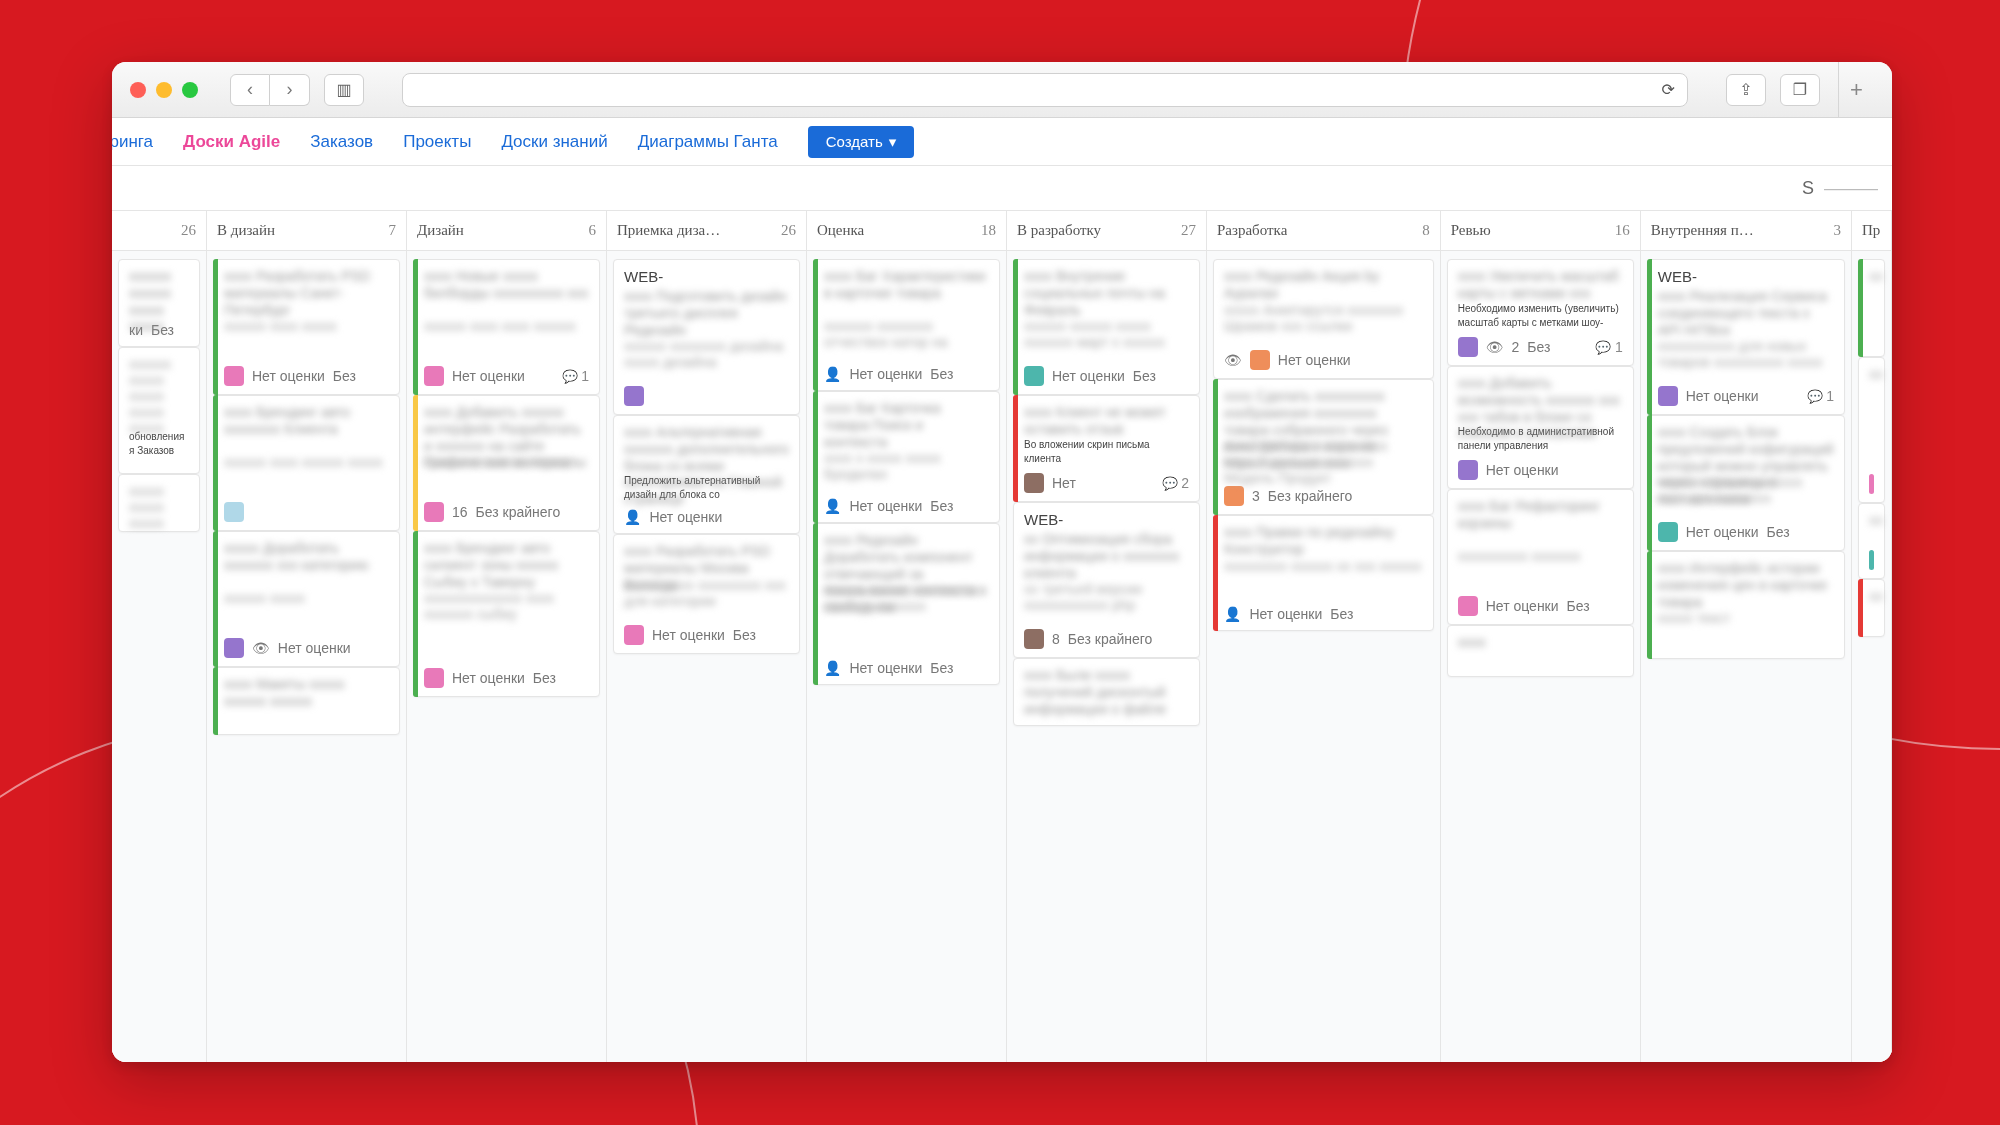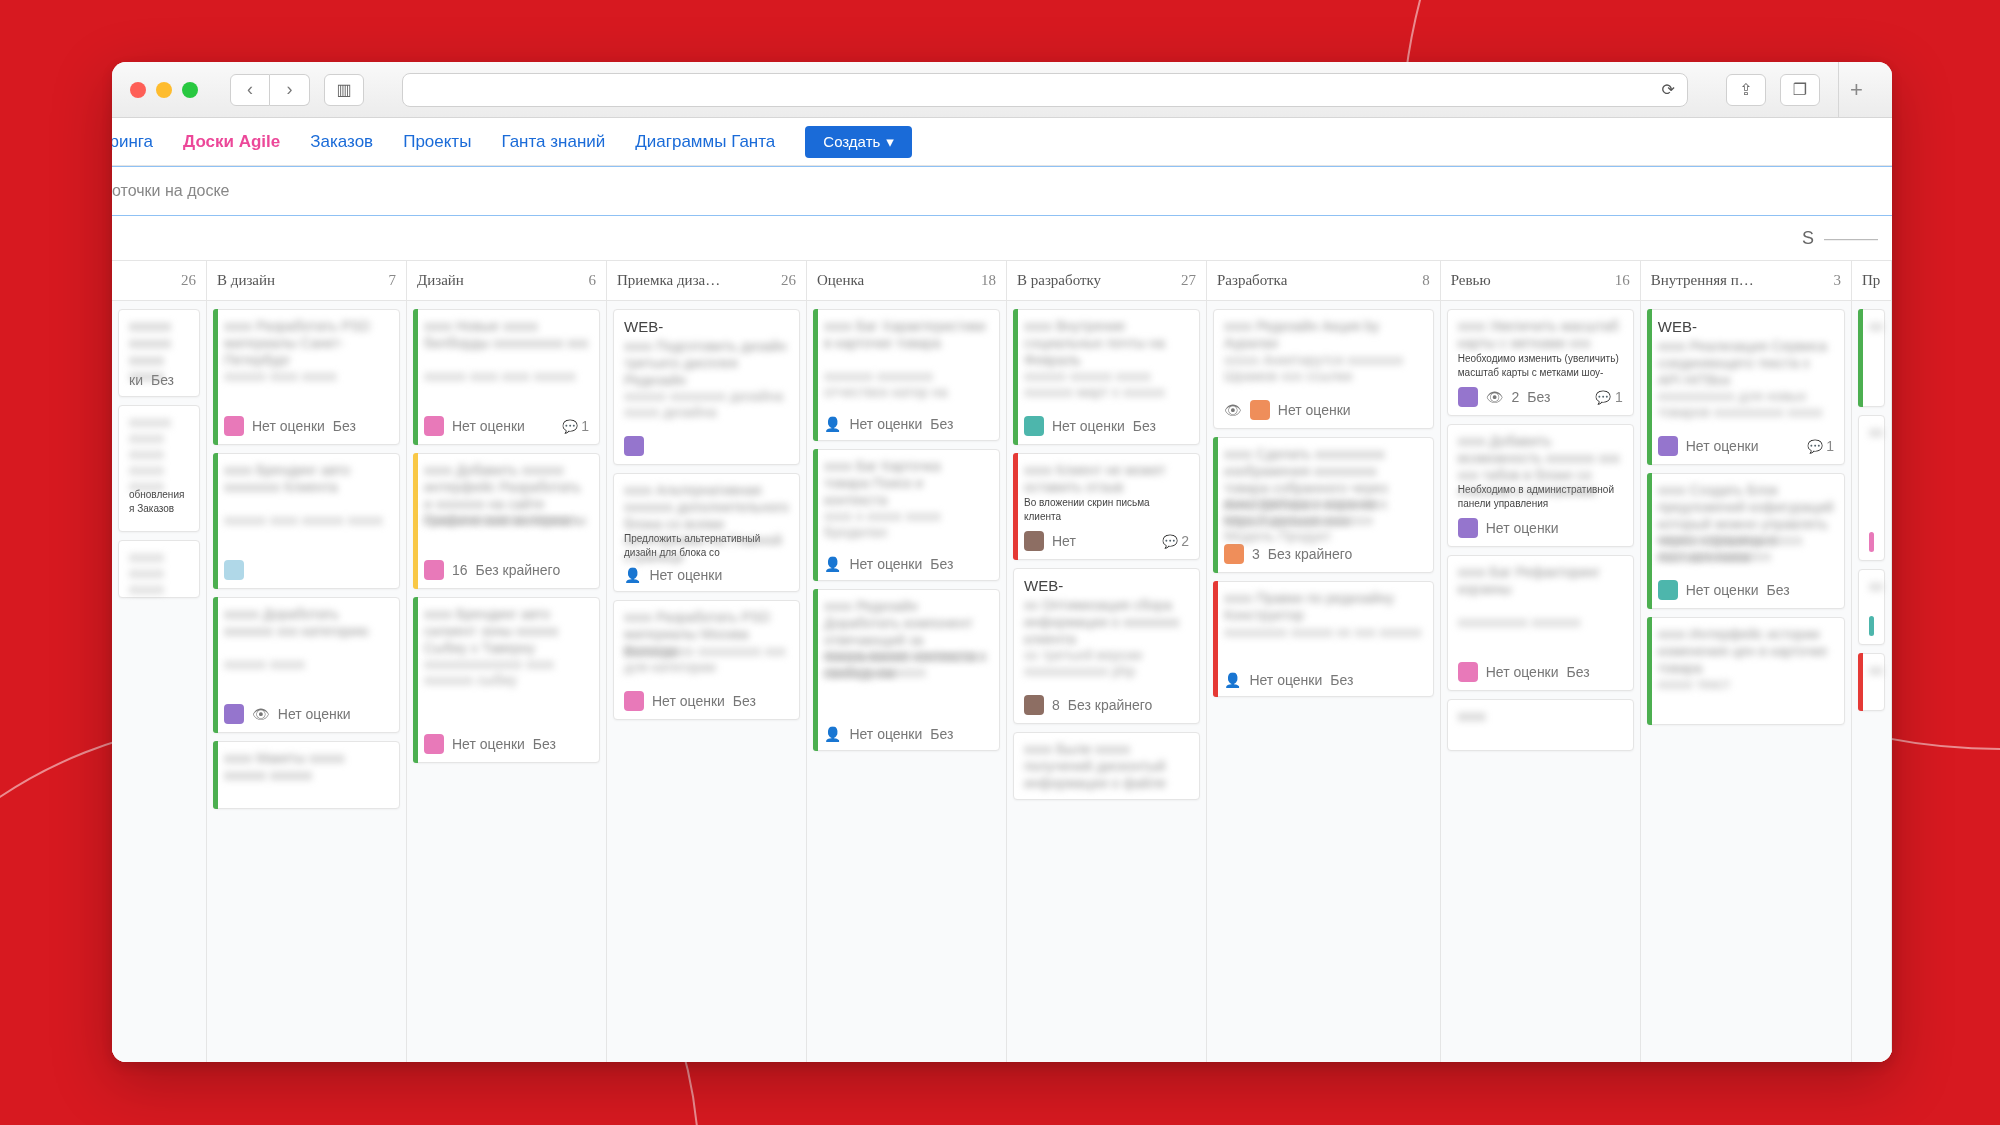--- a/index.html
+++ b/index.html
@@ -99,21 +99,21 @@
   padding: 0 10px; font-size: 15px; color: #555; border-bottom: 1px solid #e5e5e5;
   background: #fff;
   font-family: Liberation Serif, serif;
 }
 .col-head .title { white-space: nowrap; overflow: hidden; text-overflow: ellipsis; max-width: 150px; }
 .col-head .count { color: #888; }
 .col-body { flex: 1; padding: 8px 6px; overflow: hidden; }
 
 .card {
   background: #fff; border: 1px solid #e5e5e5; border-radius: 4px;
-  margin-bottom: 8px; padding: 8px 10px; font-size: 14px; color: #555;
+  padding: 8px 10px; font-size: 14px; color: #555;
   position: relative;
   box-shadow: 0 1px 2px rgba(0,0,0,.04);
 }
 .card .stripe {
   position: absolute; left: -1px; top: -1px; bottom: -1px; width: 5px;
   border-radius: 3px 0 0 3px;
 }
 .stripe.green { background: #4caf50; }
 .stripe.red { background: #e53935; }
 .stripe.yellow { background: #f9c846; }
@@ -170,31 +170,28 @@
     </div>
     <div class="plus-tab">+</div>
   </div>
 
   <div class="app">
     <div class="app-nav">
       <span class="nav-item cut">оринга</span>
       <span class="nav-item active">Доски Agile</span>
       <span class="nav-item">Заказов</span>
       <span class="nav-item">Проекты</span>
-      <span class="nav-item">Ганта знаний</span>
+      <span class="nav-item">Доски знаний</span>
       <span class="nav-item">Диаграммы Ганта</span>
       <div class="create-btn">
         <span>Создать</span>
         <span>▾</span>
       </div>
     </div>
 
-    <div class="search-strip">
-      <span>оточки на доске</span>
-    </div>
 
     <div class="filter-strip">
       <span>S</span>
       <span style="margin-left:10px;color:#bbb">———</span>
     </div>
 
     <div class="board">
 
       <div class="col first">
         <div class="col-head">

